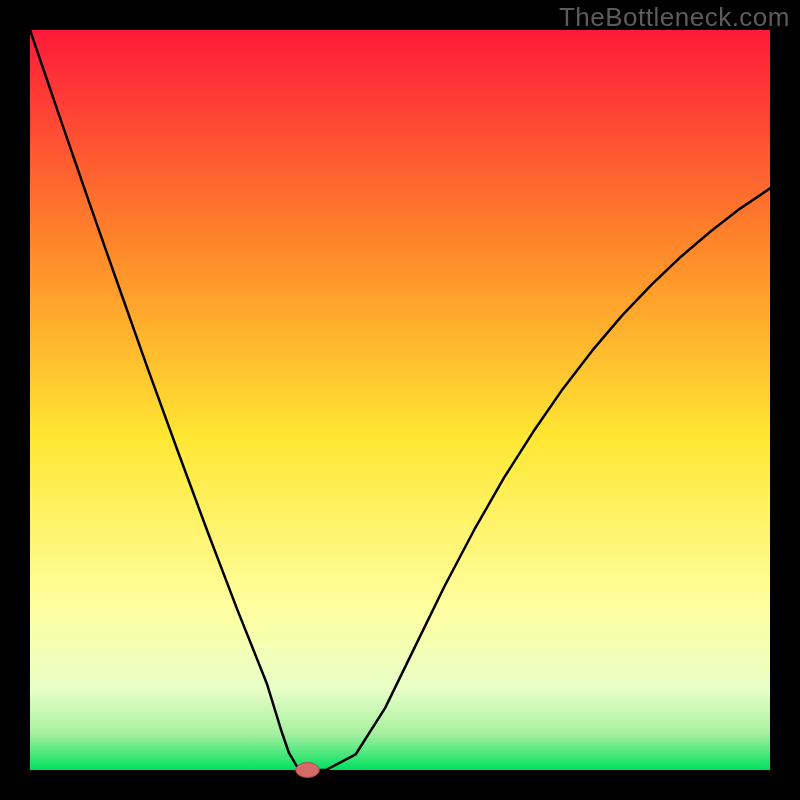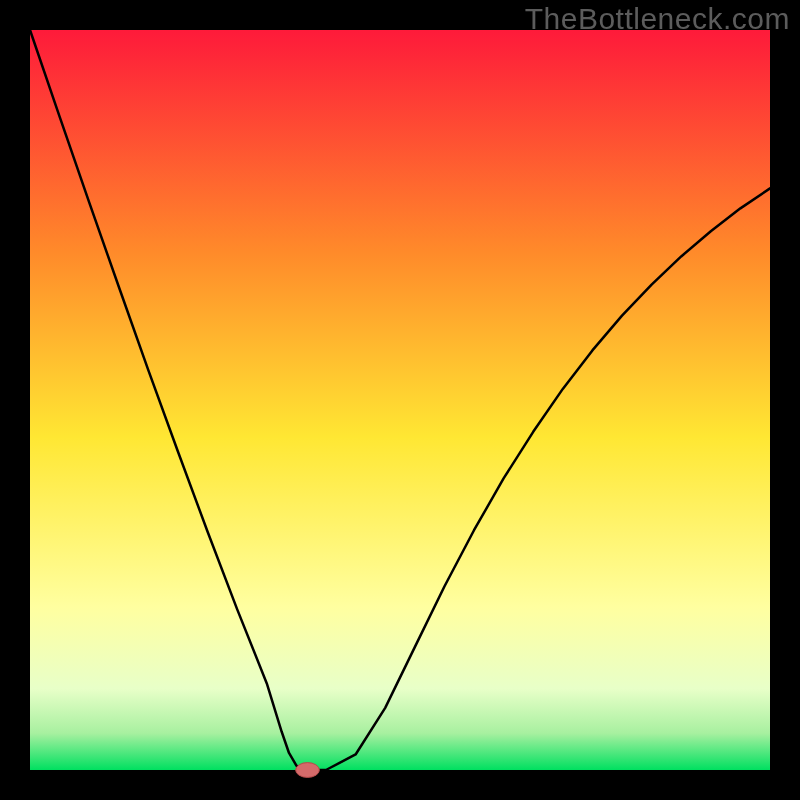--- a/index.html
+++ b/index.html
@@ -16,21 +16,21 @@
     height: 800px;
   }
   svg {
     display: block;
   }
   .watermark {
     position: absolute;
     top: 2px;
     right: 10px;
     font-family: Arial, Helvetica, sans-serif;
-    font-size: 30px;
+    font-size: 26px;
     color: #5c5c5c;
     letter-spacing: 0.5px;
   }
 </style>
 </head>
 <body>
 
 <div class="chart-container">
   <svg id="chart-svg" width="800" height="800" viewBox="0 0 800 800">
       <defs>

